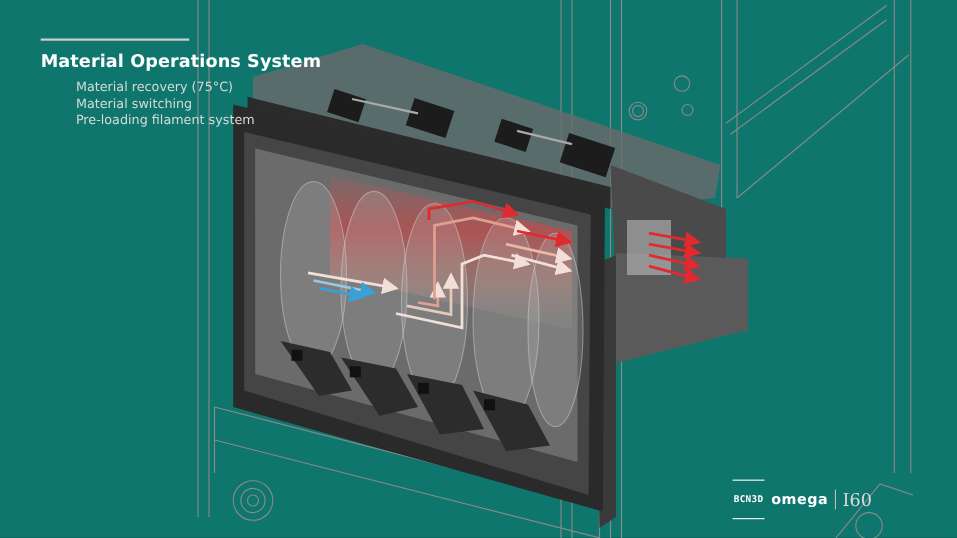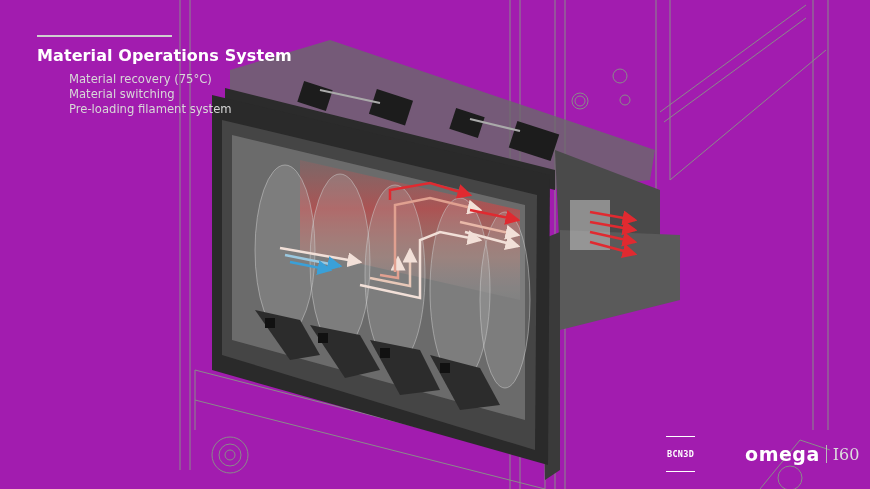--- a/index.html
+++ b/index.html
@@ -1,24 +1,24 @@
 <!DOCTYPE html>
 <html><head>
 <meta charset="utf-8">
 <style>
   html,body{margin:0;padding:0;background:#000;}
   body{width:870px;height:489px;overflow:hidden;position:relative;font-family:"DejaVu Sans","Liberation Sans",sans-serif;}
-  #stage{position:absolute;left:0;top:0;width:870px;height:489px;background:#a21caf;}
+  #stage{position:absolute;left:0;top:0;width:870px;height:489px;background:#0f766e;}
   .title-rule{position:absolute;left:37px;top:35px;width:135px;height:2px;background:#cfcfcf;}
   .title{position:absolute;left:37px;top:46px;color:#fff;font-weight:bold;font-size:16px;letter-spacing:0.1px;white-space:nowrap;}
   .features{position:absolute;left:37px;top:72px;color:#d8d8d8;font-size:11.6px;line-height:15px;margin-left:32px;}
   .features div{white-space:nowrap;}
   .brand{position:absolute;left:666px;top:436px;display:flex;align-items:center;gap:6px;color:#fff;}
   .bcn{font-family:"DejaVu Sans Mono",monospace;font-weight:bold;font-size:8.5px;border-top:1.5px solid #fff;border-bottom:1.5px solid #fff;padding:12px 1px;line-height:10px;letter-spacing:0.3px;}
-  .omega{font-weight:bold;font-size:19px;letter-spacing:0.5px;line-height:19px;margin-left:44px;}
+  .omega{font-weight:bold;font-size:13px;letter-spacing:0.5px;line-height:19px;}
   .sep{width:1px;height:18px;background:#bbb;}
   .model{font-family:"DejaVu Serif",serif;font-size:16px;color:#ddd;}
   svg{position:absolute;left:0;top:0;}
 </style>
 </head>
 <body>
 
 <div id="stage">
 
   <svg width="870" height="489" viewBox="0 0 870 489">

